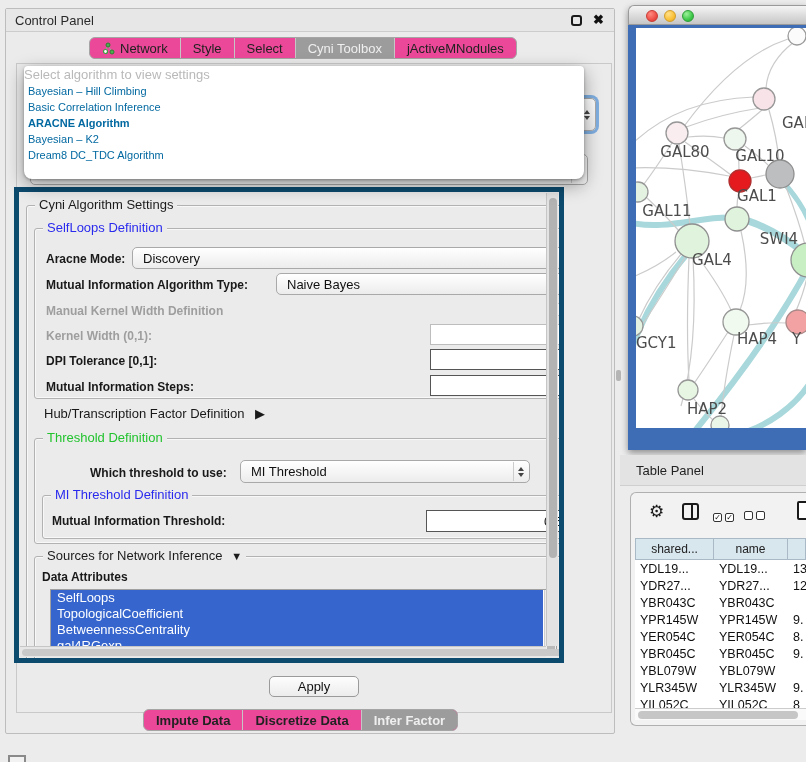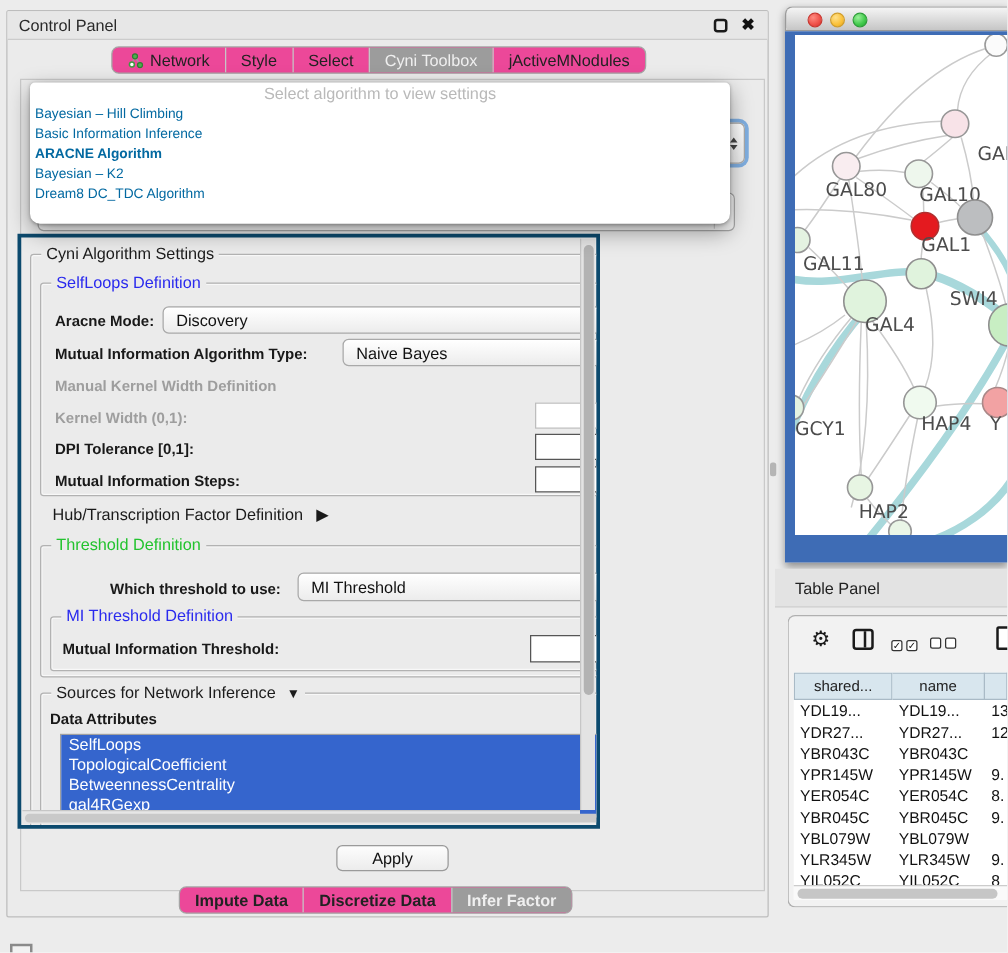--- a/index.html
+++ b/index.html
@@ -37,27 +37,27 @@
   .spin i { width:0; height:0; border-left:3.5px solid transparent; border-right:3.5px solid transparent; display:block; }
   .spin .up { border-bottom:4px solid #444; }
   .spin .dn { border-top:4px solid #444; }
   .combo.focusring { box-shadow:0 0 0 3px #7faee0; }
   .combo.ghost { color:#a9a9a9; background:#f4f4f4; }
 
   
   .popup { position:absolute; left:18px; top:57px; width:560px; height:113px;
         background:#fff; border-radius:4px 4px 8px 8px;
         box-shadow:0 6px 18px rgba(0,0,0,.38), 0 1px 3px rgba(0,0,0,.3); z-index:30; }
-  .popup .ph { height:17px; line-height:17px; text-align:center; color:#b9b9b9; font-size:13px; }
+  .popup .ph { height:17px; line-height:17px; color:#b9b9b9; font-size:13px; }
   .pitem { height:16px; line-height:16px; padding-left:4px; font-size:11px; color:#0369a1; }
   .pitem.bold { font-weight:bold; }
 
   
-  .scrollpane { position:absolute; left:13px; top:186px; width:466px; height:476px;
-        border:3px solid #0c4a6e; background:#ebebeb; overflow:hidden; }
+  .scrollpane { position:absolute; left:13px; top:186px; width:550px; height:476px;
+        border:5px solid #0c4a6e; background:#ebebeb; overflow:hidden; }
   .vtrack { position:absolute; right:1px; top:1px; width:12px; bottom:12px;
         background:#e3e3e3; border-left:1px solid #c6c6c6; }
   .vthumb { position:absolute; left:1.5px; top:5px; width:8px; height:360px;
         background:#b3b3b3; border-radius:5px; }
   .htrack { position:absolute; left:1px; bottom:1px; height:11px; right:13px;
         background:#e6e6e6; border-top:1px solid #c6c6c6; z-index:5; }
   .hthumb { position:absolute; left:2px; top:1.5px; height:7px; width:560px;
         background:#c9c9c9; border-radius:4px; }
 
   .group { position:absolute; border:1px solid #b2b2b2; border-radius:3px;
@@ -189,21 +189,21 @@
       <div class="spin">
           <i class="up"></i>
           <i class="dn"></i>
         </div>
     </div>
 
     <div class="popup">
       <div class="ph">Select algorithm to view settings</div>
       <div>
           <div class="pitem">Bayesian – Hill Climbing</div>
-          <div class="pitem">Basic Information Inference</div>
+          <div class="pitem">Basic Correlation Inference</div>
           <div class="pitem bold">ARACNE Algorithm</div>
           <div class="pitem">Bayesian – K2</div>
           <div class="pitem">Dream8 DC_TDC Algorithm</div>
         </div>
     </div>
 
     <div class="scrollpane" style="left:8px; top:178px;">
 
       <div class="group" style="left:7px; top:13px; width:558px; height:460px;">
         <span class="gtitle">Cyni Algorithm Settings</span>

